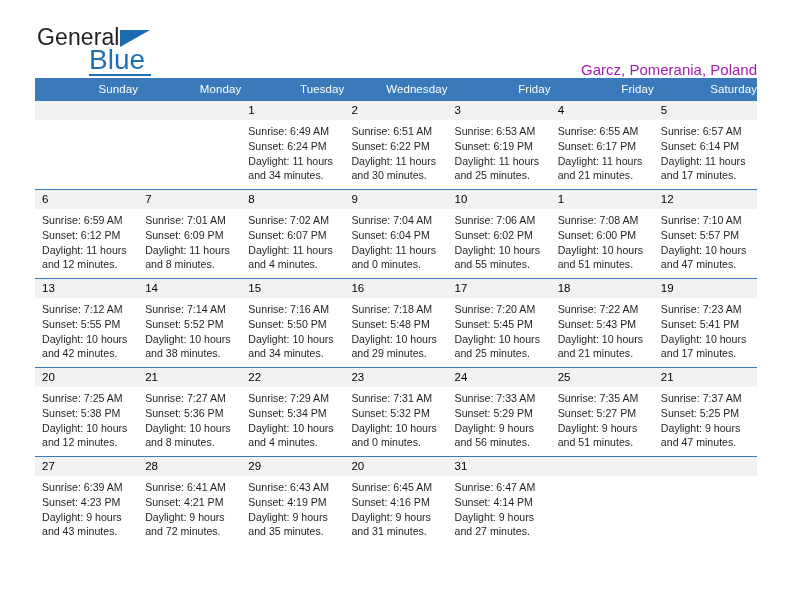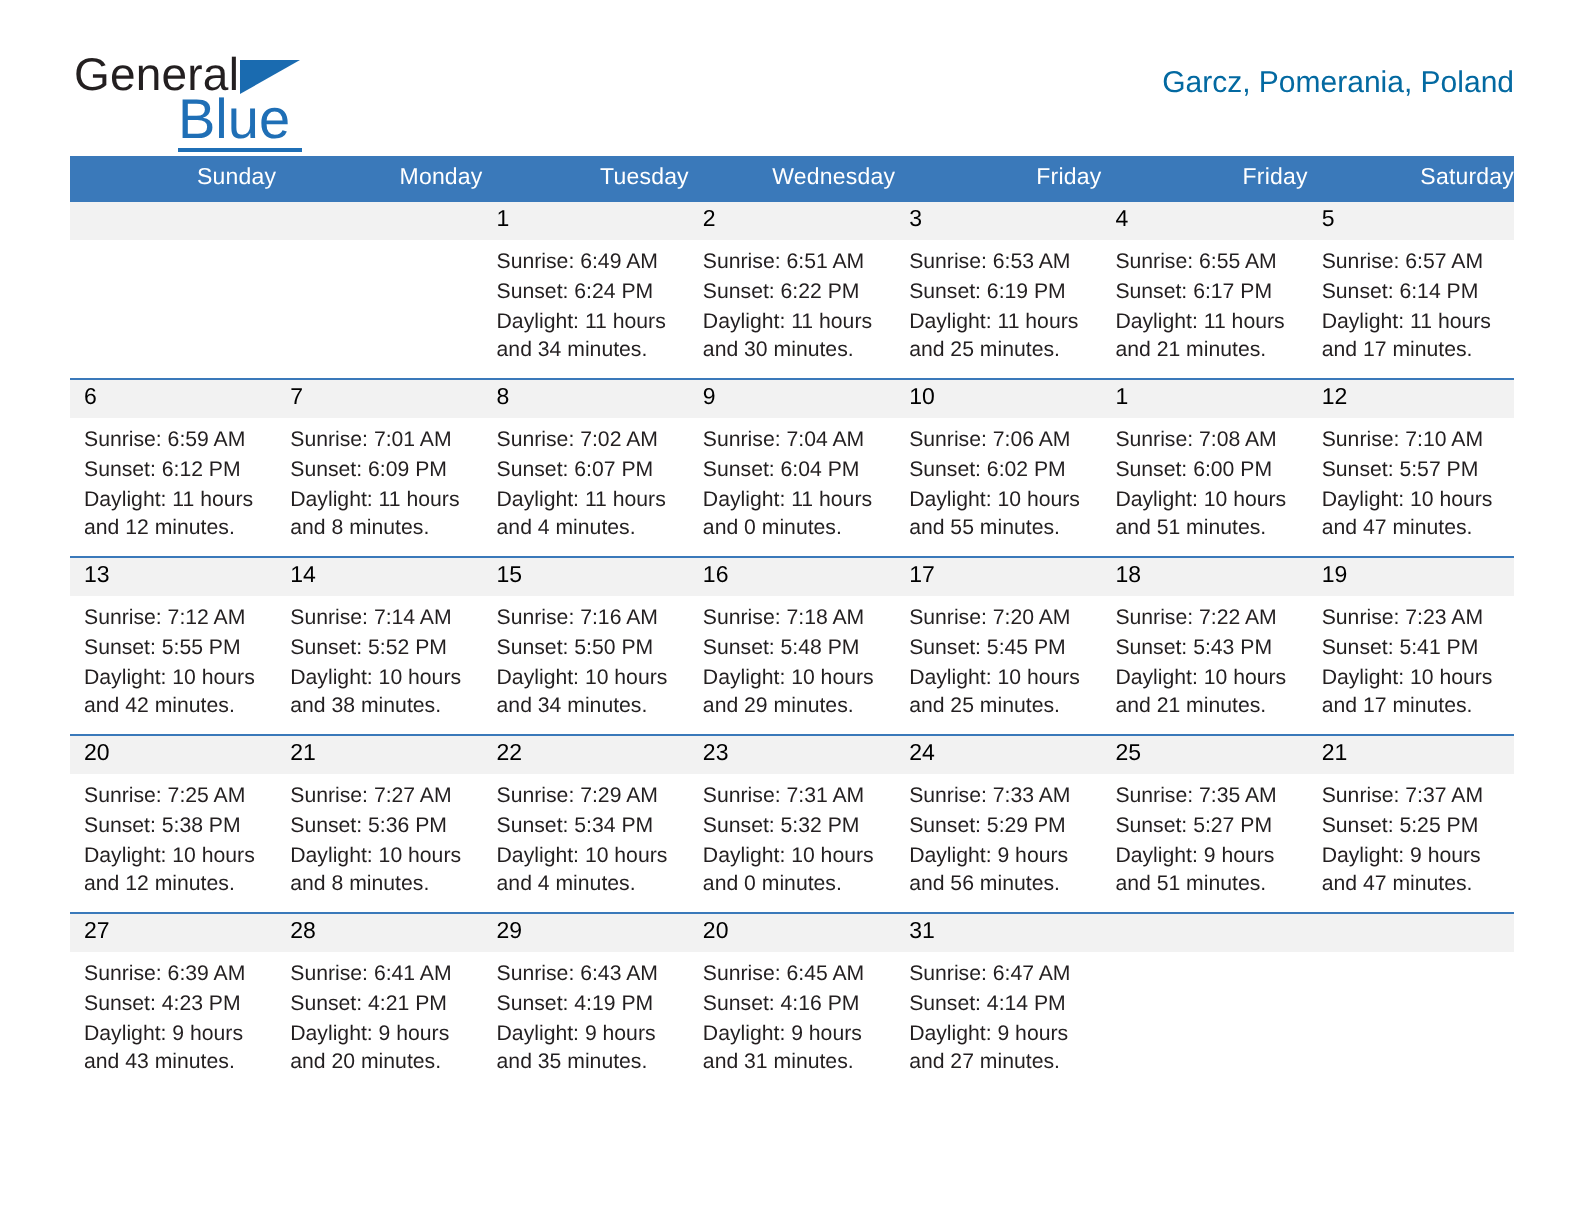--- a/index.html
+++ b/index.html
@@ -18,21 +18,21 @@
     position: relative;
     width: 792px;
     height: 612px;
     box-sizing: border-box;
     padding: 0 35px;
   }
 
   
   .header {
     display: flex;
-    align-items: flex-start;
+    align-items: flex-end;
     justify-content: space-between;
     height: 78px;
     padding-top: 26px;
     box-sizing: border-box;
   }
   .brand {
     position: relative;
     width: 190px;
     height: 52px;
     line-height: 1;
@@ -78,21 +78,21 @@
     padding-top: 0px;
   }
   .cal-title {
     font-size: 27px;
     color: #1a1a1a;
     line-height: 1.12;
     white-space: nowrap;
   }
   .cal-subtitle {
     font-size: 15px;
-    color: #0369a1;
+    color: #a21caf;
     margin-top: 7px;
     white-space: nowrap;
   }
 
   
   .calendar {
     width: 722px;
     border-collapse: collapse;
     table-layout: fixed;
   }
@@ -398,21 +398,21 @@
               <div>Sunrise: 6:39 AM</div>
               <div>Sunset: 4:23 PM</div>
               <div class="wrap">Daylight: 9 hours and 43 minutes.</div>
             </div>
           </td>
           <td class="cell">
             <div class="daynum">28</div>
             <div class="info">
               <div>Sunrise: 6:41 AM</div>
               <div>Sunset: 4:21 PM</div>
-              <div class="wrap">Daylight: 9 hours and 20 minutes.</div>
+              <div class="wrap">Daylight: 9 hours and 72 minutes.</div>
             </div>
           </td>
           <td class="cell">
             <div class="daynum">29</div>
             <div class="info">
               <div>Sunrise: 6:43 AM</div>
               <div>Sunset: 4:19 PM</div>
               <div class="wrap">Daylight: 9 hours and 35 minutes.</div>
             </div>
           </td>

